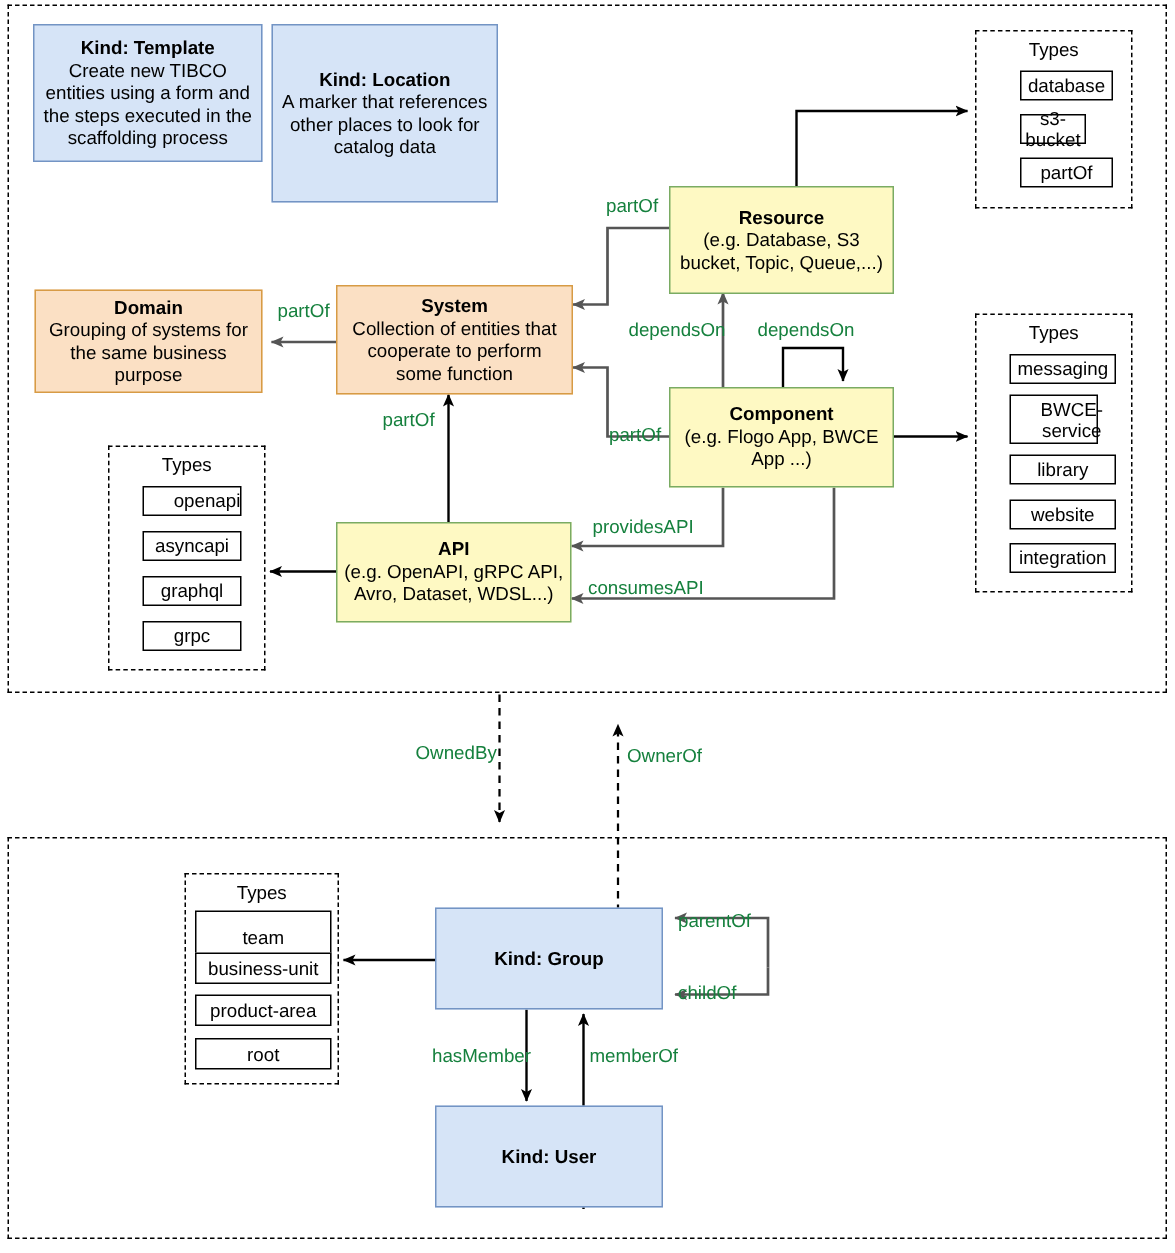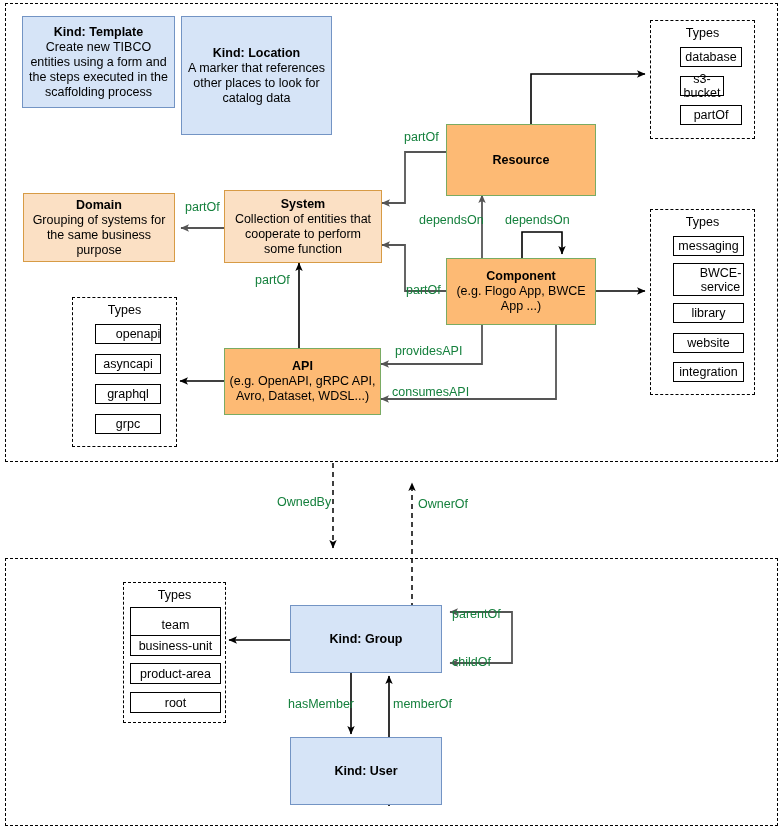--- a/index.html
+++ b/index.html
@@ -47,21 +47,21 @@
     font-weight: bold;
   }
   .node .desc {
     font-weight: normal;
   }
   .n-blue {
     background: #d6e4f7;
     border: 1.3px solid #7394c4;
   }
   .n-green {
-    background: #fdba74;
+    background: #fef9c3;
     border: 1.3px solid #7aab63;
   }
   .n-orange {
     background: #fbe0c4;
     border: 1.3px solid #d79b45;
   }
   .types-box {
     position: absolute;
     border: 1.5px dashed #000000;
     box-sizing: border-box;
@@ -158,20 +158,21 @@
     <span class="desc">Create new TIBCO entities using a form and the steps executed in the scaffolding process</span>
   </div>
 
   <div class="node n-blue" style="left:181px; top:16px; width:151px; height:119px;justify-content:center;">
     <span class="title">Kind: Location</span>
     <span class="desc">A marker that references other places to look for catalog data</span>
   </div>
 
   <div class="node n-green" style="left:446px; top:124px; width:150px; height:72px;">
     <span class="title">Resource</span>
+    <span class="desc">(e.g. Database, S3 bucket, Topic, Queue,...)</span>
   </div>
 
   <div class="node n-orange" style="left:224px; top:190px; width:158px; height:73px;">
     <span class="title">System</span>
     <span class="desc">Collection of entities that cooperate to perform some function</span>
   </div>
 
   <div class="node n-orange" style="left:23px; top:193px; width:152px; height:69px;">
     <span class="title">Domain</span>
     <span class="desc">Grouping of systems for the same business purpose</span>
@@ -190,21 +191,21 @@
   <div class="types-box" style="left:650px; top:20px; width:105px; height:119px;">
     <div class="types-title" style="top:5px;">Types</div>
     <div class="type-chip" style="left:29px; top:26px; width:62px; height:20px;">database</div>
     <div class="type-chip" style="left:29px; top:55px; width:44px; height:20px;">s3-bucket</div>
     <div class="type-chip" style="left:29px; top:84px; width:62px; height:20px;">partOf</div>
   </div>
 
   <div class="types-box" style="left:650px; top:209px; width:105px; height:186px;">
     <div class="types-title" style="top:5px;">Types</div>
     <div class="type-chip" style="left:22px; top:26px; width:71px; height:20px;">messaging</div>
-    <div class="type-chip" style="left:22px; top:53px; width:71px; height:33px;padding-left:24px;">BWCE-service</div>
+    <div class="type-chip" style="left:22px; top:53px; width:59px; height:33px;padding-left:24px;">BWCE-service</div>
     <div class="type-chip" style="left:22px; top:93px; width:71px; height:20px;">library</div>
     <div class="type-chip" style="left:22px; top:123px; width:71px; height:20px;">website</div>
     <div class="type-chip" style="left:22px; top:152px; width:71px; height:20px;">integration</div>
   </div>
 
   <div class="types-box" style="left:72px; top:297px; width:105px; height:150px;">
     <div class="types-title" style="top:5px;">Types</div>
     <div class="type-chip" style="left:22px; top:26px; width:66px; height:20px;padding-left:20px;">openapi</div>
     <div class="type-chip" style="left:22px; top:56px; width:66px; height:20px;">asyncapi</div>
     <div class="type-chip" style="left:22px; top:86px; width:66px; height:20px;">graphql</div>

